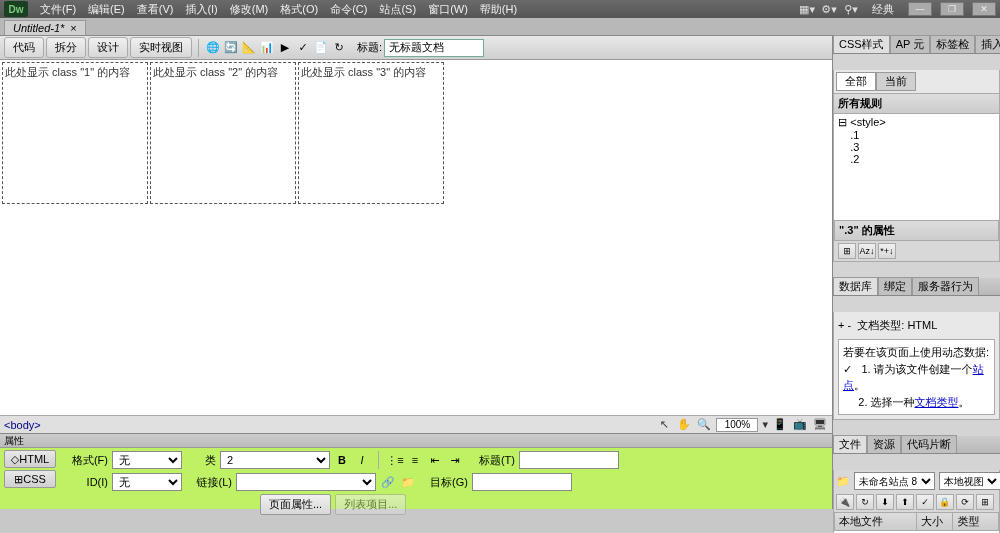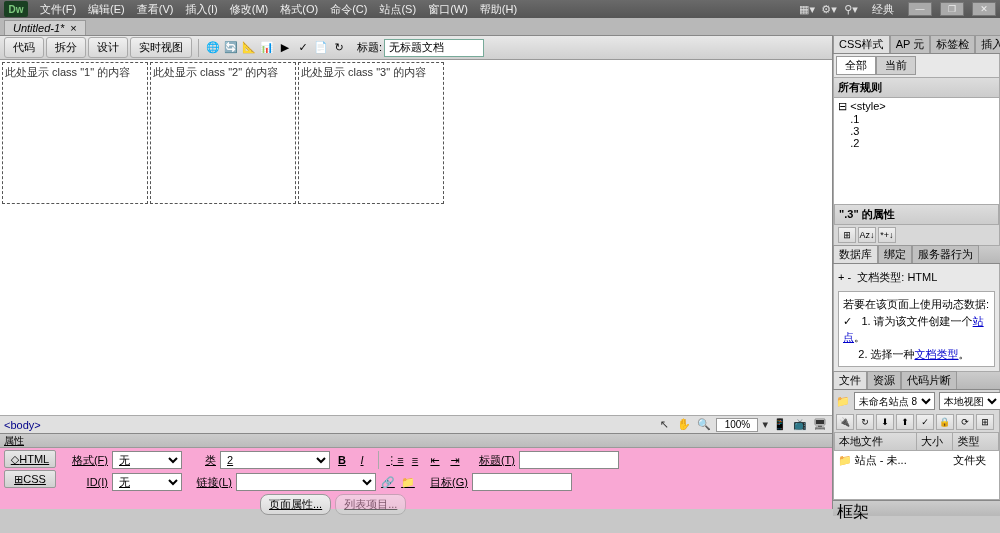--- a/index.html
+++ b/index.html
@@ -33,33 +33,33 @@
     .design-view { flex: 1; background: #fff; padding: 2px; position: relative; }
     .box-row { display: flex; gap: 2px; }
     .dotted-box { width: 146px; height: 142px; border: 1px dashed #555; padding: 2px; font-size: 11px; color: #333; }
     
     
     .tagbar { height: 18px; background: #e0e0e0; border-top: 1px solid #aaa; display: flex; align-items: center; padding: 0 4px; font-size: 11px; color: #008; }
     .tagbar-right { margin-left: auto; display: flex; align-items: center; gap: 4px; color: #333; }
     .zoom-input { width: 42px; height: 14px; border: 1px solid #999; background: #fff; text-align: center; font-size: 10px; }
     
     
-    .props { height: 76px; background: #f9a8d4; border-top: 1px solid #888; position: relative; text-decoration: underline; }
+    .props { height: 76px; background: #bef264; border-top: 1px solid #888; position: relative; }
     .props-header { height: 14px; background: linear-gradient(#ccc, #bbb); border-bottom: 1px solid #999; padding: 0 4px; font-size: 10px; display: flex; align-items: center; }
     .props-body { display: flex; padding: 2px 4px; gap: 4px; }
     .props-left { display: flex; flex-direction: column; gap: 2px; }
     .side-btn { width: 52px; height: 18px; background: linear-gradient(#e8e8e8, #d0d0d0); border: 1px solid #999; border-radius: 2px; font-size: 10px; display: flex; align-items: center; justify-content: center; cursor: pointer; }
     .props-grid { display: flex; flex-direction: column; gap: 2px; }
     .props-row { display: flex; align-items: center; gap: 4px; height: 20px; }
     .plabel { width: 48px; text-align: right; font-size: 11px; }
     .pselect { height: 18px; background: #fff; border: 1px solid #888; padding: 0 2px; }
-    .pbtn { padding: 2px 8px; background: linear-gradient(#f0f0f0, #d8d8d8); border: 1px solid #999; border-radius: 8px; cursor: pointer; font-size: 11px; }
-    
-    
-    .right-area { width: 168px; background: #d4d4d4; border-left: 1px solid #888; display: flex; flex-direction: column; }
+    .pbtn { padding: 2px 8px; background: linear-gradient(#f0f0f0, #d8d8d8); border: 1px solid #999; border-radius: 2px; cursor: pointer; font-size: 11px; }
+    
+    
+    .right-area { width: 168px; background: #d4d4d4; border-left: 1px solid #888; display: flex; flex-direction: column; gap: 16px; }
     .panel-tabs { height: 18px; background: linear-gradient(#ccc, #b8b8b8); display: flex; align-items: flex-end; font-size: 10px; border-bottom: 1px solid #888; }
     .ptab { padding: 1px 5px; border: 1px solid #999; border-bottom: none; background: #c0c0c0; cursor: pointer; white-space: nowrap; }
     .ptab.active { background: #e0e0e0; }
     .panel-body { background: #e8e8e8; border: 1px solid #aaa; border-top: none; }
     .subtabs { display: flex; padding: 2px; gap: 0; }
     .subtab { padding: 1px 8px; border: 1px solid #999; background: #d0d0d0; font-size: 11px; cursor: pointer; }
     .subtab.active { background: #fff; }
     .rules-header { font-weight: bold; font-size: 11px; padding: 2px 4px; background: linear-gradient(#ddd, #ccc); border-top: 1px solid #aaa; border-bottom: 1px solid #aaa; }
     .rules-tree { background: #fff; height: 106px; padding: 2px 4px; font-size: 11px; font-family: monospace; overflow: auto; }
     .tree-line { white-space: pre; }

